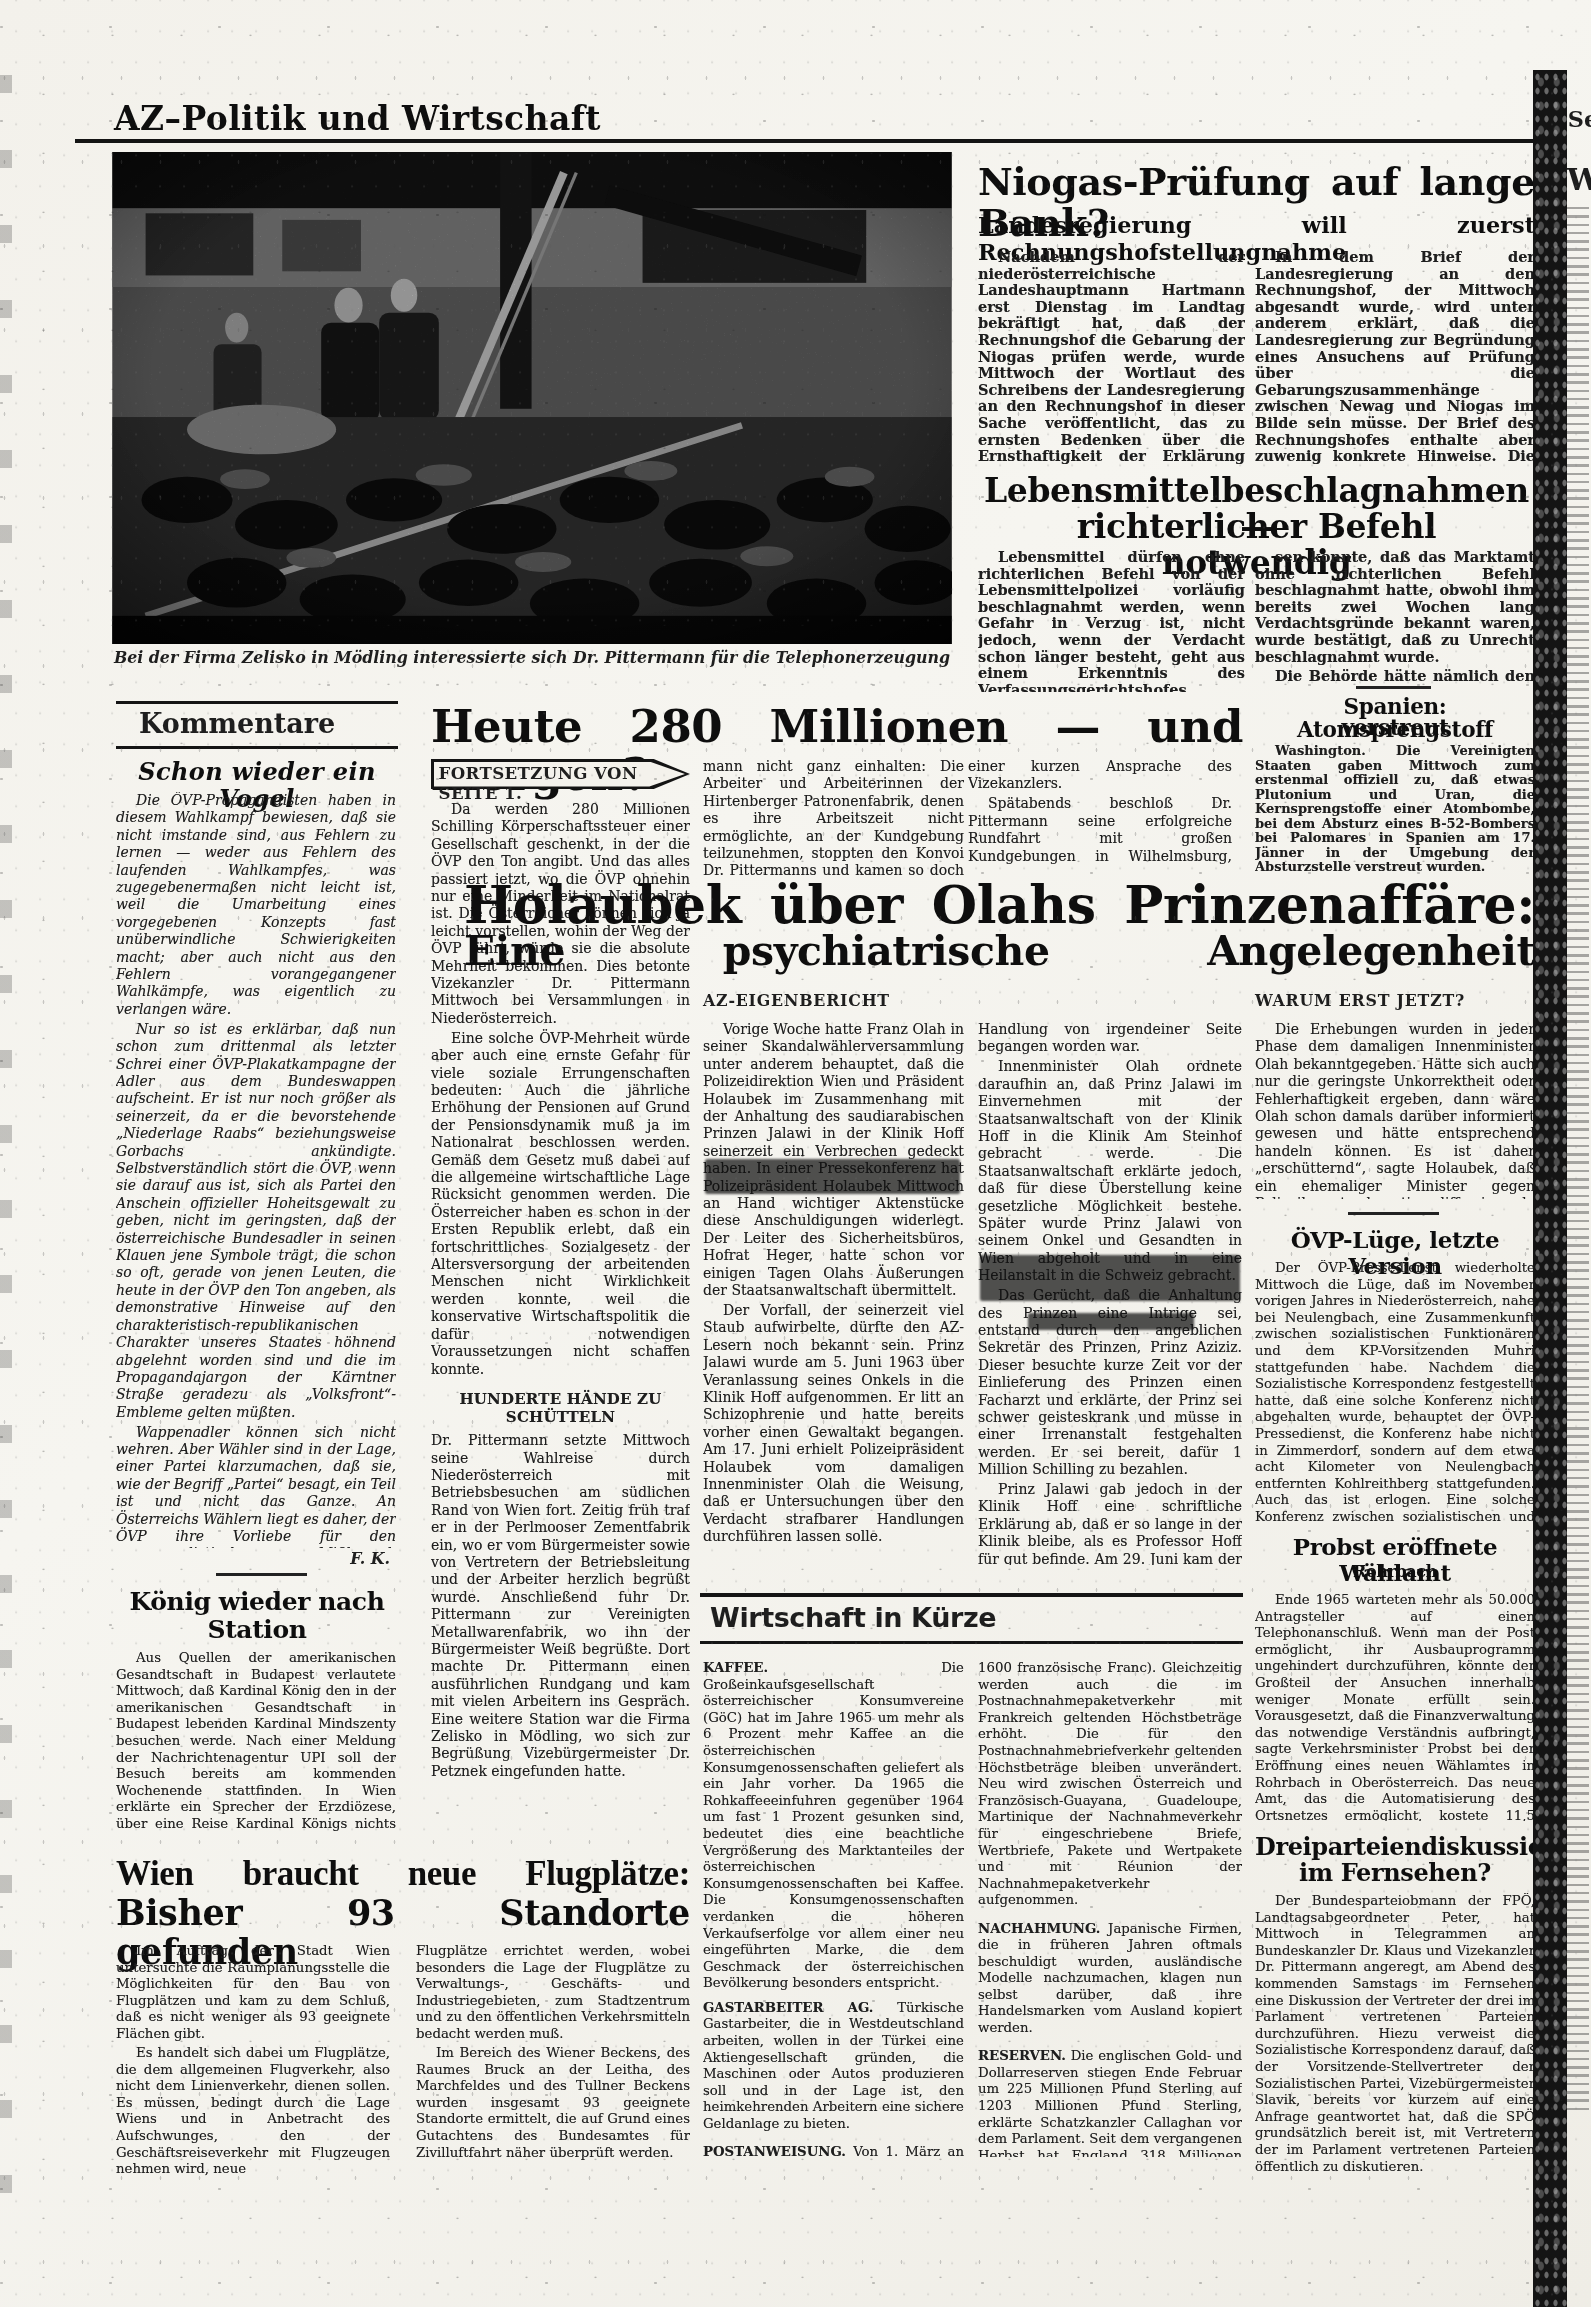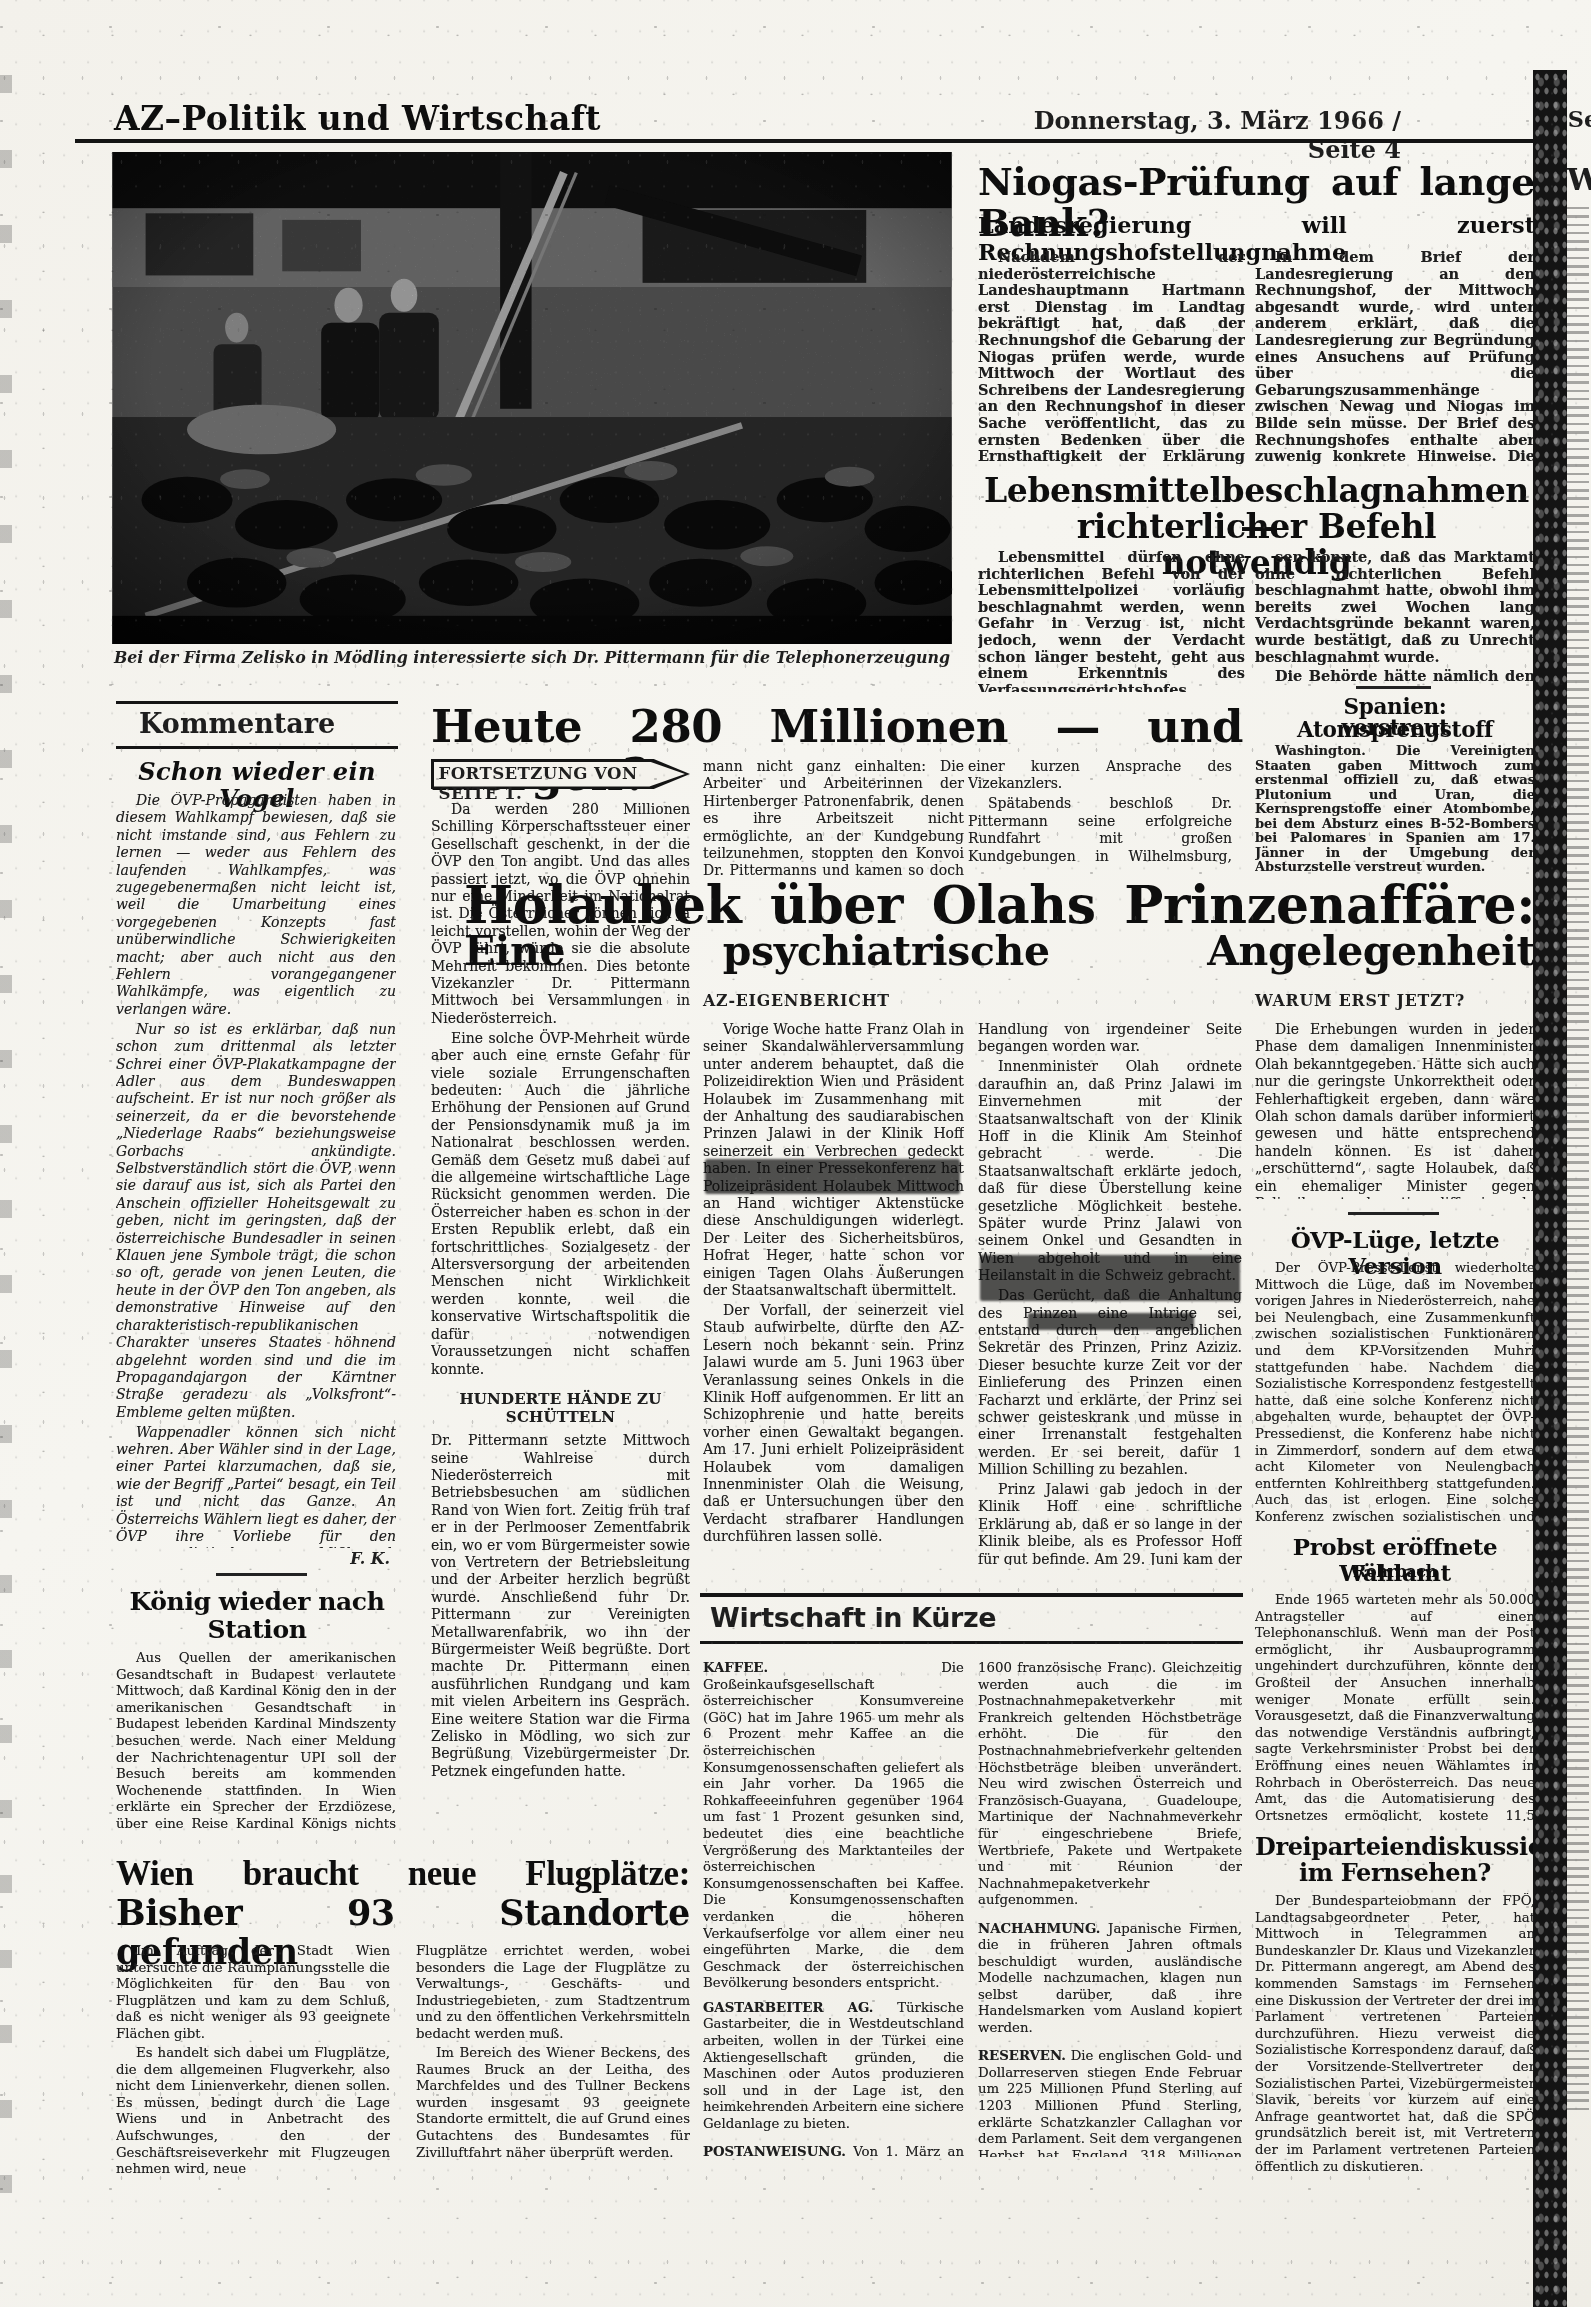--- a/index.html
+++ b/index.html
@@ -46,21 +46,20 @@
     background-image:repeating-linear-gradient(180deg,rgba(40,40,40,.7) 0 18px,transparent 18px 75px);}
   .photo{position:absolute;left:112px;top:152px;width:840px;height:492px;filter:grayscale(1) contrast(1.05);}
 </style>
 </head>
 <body>
 
 <div class="page">
   <div class="leftedge"></div>
 
   <div class="abs hl" style="left:114px;top:99px;font-size:33px;letter-spacing:0.4px;">AZ–Politik und Wirtschaft</div>
-  <div class="abs" style="left:978px;top:106px;width:423px;text-align:right;font-weight:700;font-size:24px;">Donnerstag, 3. März 1966 / Seite 4</div>
   <div class="rule" style="left:75px;top:139px;width:1461px;height:4.1px;"></div>
 
   <div class="photo">
     <svg width="840" height="492" viewBox="0 0 1013 594">
       <defs>
         <filter id="grain">
             <feTurbulence type="fractalNoise" baseFrequency="0.7" numOctaves="2" result="n"></feTurbulence>
             <feColorMatrix in="n" type="matrix" values="0 0 0 0 0  0 0 0 0 0  0 0 0 0 0  0.9 0.9 0.9 0 0"></feColorMatrix>
           </filter>
         <radialGradient id="vg" cx="50%" cy="45%" r="75%">

